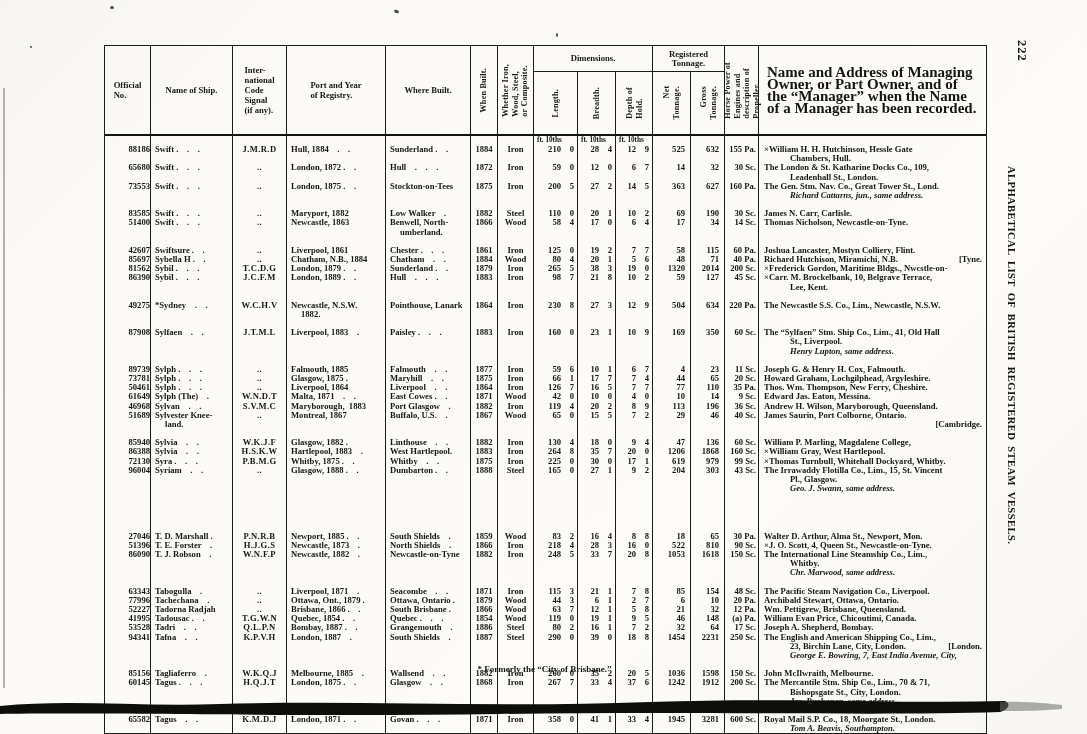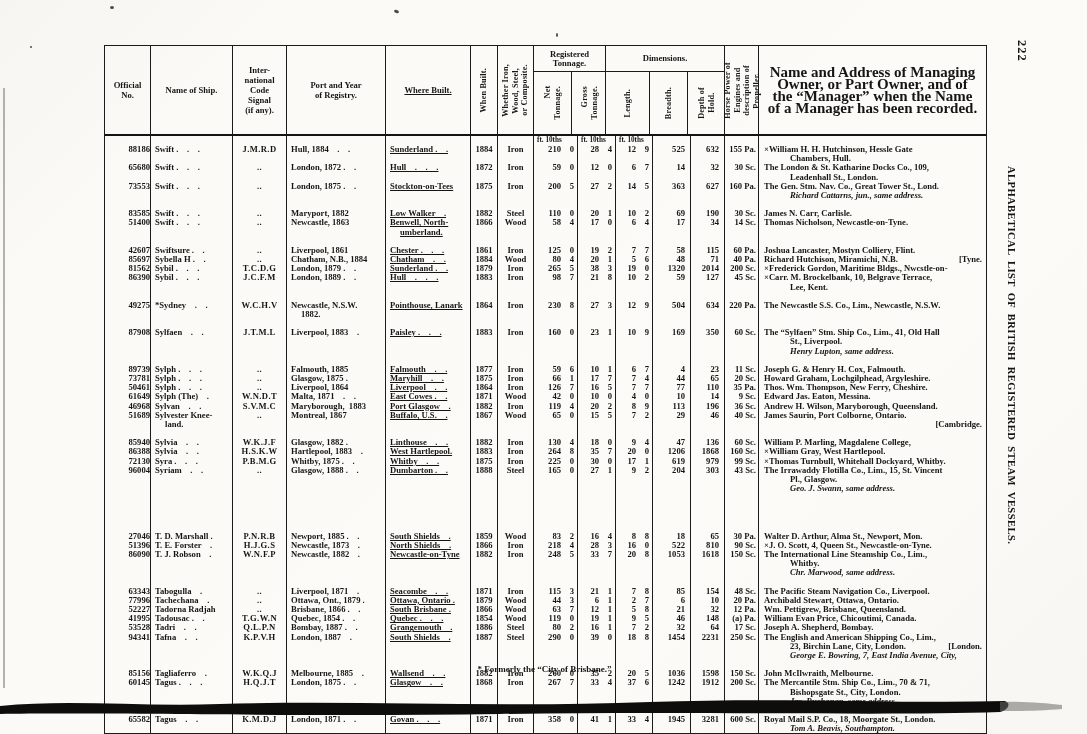--- a/index.html
+++ b/index.html
@@ -2,29 +2,29 @@
 <html><head>
 <meta charset="utf-8">
 <style>
   html,body{margin:0;padding:0;}
   body{width:1087px;height:734px;overflow:hidden;background:#e9e8e4;font-family:"Liberation Serif","DejaVu Serif",serif;}
   .page{position:relative;width:1087px;height:734px;background:linear-gradient(135deg,#f6f5f1 0%,#fbfaf7 18%,#fcfbf8 70%,#f7f6f2 100%);color:#161514;}
   
   .table-wrap{position:absolute;left:104px;top:45px;width:881px;border:1.6px solid #1b1b1b;background:transparent;}
   .table-wrap::after{content:"";position:absolute;left:-2px;right:-2px;bottom:-5px;border-bottom:1px solid #2a2a2a;}
   .thead{display:flex;height:88px;border-bottom:2px solid #141414;font-weight:bold;}
-  .hcell{display:flex;align-items:center;justify-content:center;text-align:center;white-space:pre-line;
+  .hcell{display:flex;align-items:center;justify-content:center;text-align:left;white-space:pre-line;
          border-right:1px solid #1b1b1b;box-sizing:border-box;font-size:8.6px;line-height:10px;flex-shrink:0;}
   .rot{writing-mode:vertical-rl;transform:rotate(180deg);white-space:pre-line;font-size:8.2px;line-height:9.5px;letter-spacing:.2px;}
   .hgroup{display:flex;flex-direction:column;border-right:1px solid #1b1b1b;box-sizing:border-box;flex-shrink:0;}
   .hband{height:25px;border-bottom:1px solid #1b1b1b;display:flex;align-items:center;justify-content:center;
          font-size:8.6px;line-height:9px;white-space:pre-line;text-align:center;}
   .hsub{flex:1;display:flex;}
   .hsub .hcell:last-child{border-right:none;}
-  .c-no{width:46px;} .c-name{width:82px;} .c-code{width:54px;} .c-port{width:99px;} .c-where{width:85px;text-decoration:underline;}
+  .c-no{width:46px;} .c-name{width:82px;} .c-code{width:54px;} .c-port{width:99px;} .c-where{width:85px;}
   .c-when{width:27px;} .c-mat{width:36px;}
   .c-dimsg{width:119px;} .c-len{width:44px;} .c-brd{width:38px;} .c-dep{width:37px;}
   .c-regg{width:72px;} .c-net{width:38px;} .c-gross{width:34px;}
   .c-hp{width:34px;} .c-owner{flex:1;border-right:none;}
   .c-ownerh{flex:1;border-right:none;font-size:15px;line-height:12px;padding:0 8px;}
   
   .tbody{font-weight:bold;font-size:8.6px;}
   .trow{display:flex;min-height:9px;}
   .cell{border-right:1px solid #1b1b1b;box-sizing:border-box;overflow:hidden;flex-shrink:0;}
   .cell.c-owner{border-right:none;}
@@ -75,37 +75,37 @@
 Code
 Signal
 (if any).</div>
       <div class="hcell c-port">Port and Year
 of Registry.</div>
       <div class="hcell c-where">Where Built.</div>
       <div class="hcell c-when"><span class="rot">When Built.</span></div>
       <div class="hcell c-mat"><span class="rot">Whether Iron,
 Wood, Steel,
 or Composite.</span></div>
+      <div class="hgroup c-dimsg">
+        <div class="hband">Dimensions.</div>
+        <div class="hsub">
+          <div class="hcell c-len"><span class="rot">Length.</span></div>
+          <div class="hcell c-brd"><span class="rot">Breadth.</span></div>
+          <div class="hcell c-dep"><span class="rot">Depth of
+Hold.</span></div>
+        </div>
+      </div>
       <div class="hgroup c-regg">
         <div class="hband">Registered
 Tonnage.</div>
         <div class="hsub">
           <div class="hcell c-net"><span class="rot">Net
 Tonnage.</span></div>
           <div class="hcell c-gross"><span class="rot">Gross
 Tonnage.</span></div>
-        </div>
-      </div>
-      <div class="hgroup c-dimsg">
-        <div class="hband">Dimensions.</div>
-        <div class="hsub">
-          <div class="hcell c-len"><span class="rot">Length.</span></div>
-          <div class="hcell c-brd"><span class="rot">Breadth.</span></div>
-          <div class="hcell c-dep"><span class="rot">Depth of
-Hold.</span></div>
         </div>
       </div>
       <div class="hcell c-hp"><span class="rot">Horse Power of
 Engines and
 description of
 Propeller.</span></div>
       <div class="hcell c-ownerh">Name and Address of Managing Owner, or Part Owner, and of the “Manager” when the Name of a Manager has been recorded.</div>
     </div>
     <div class="tbody" id="tbody">
         <div class="trow u-row">

